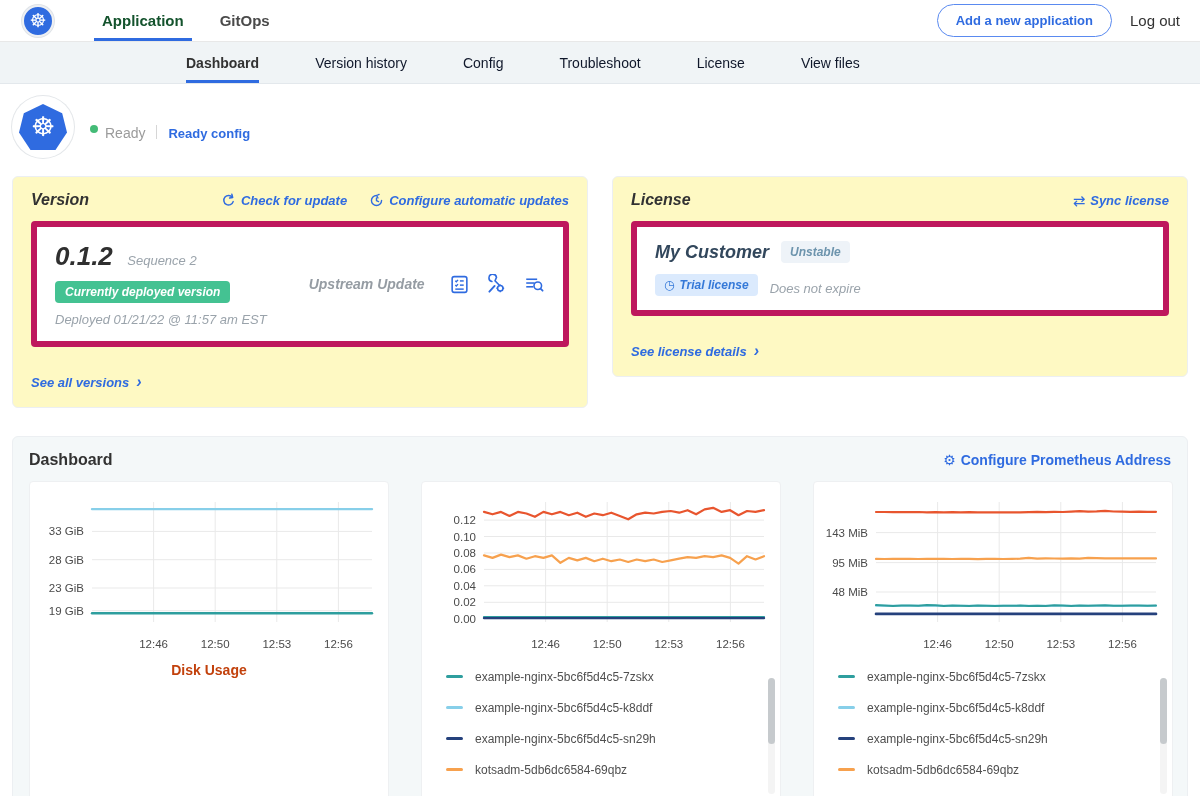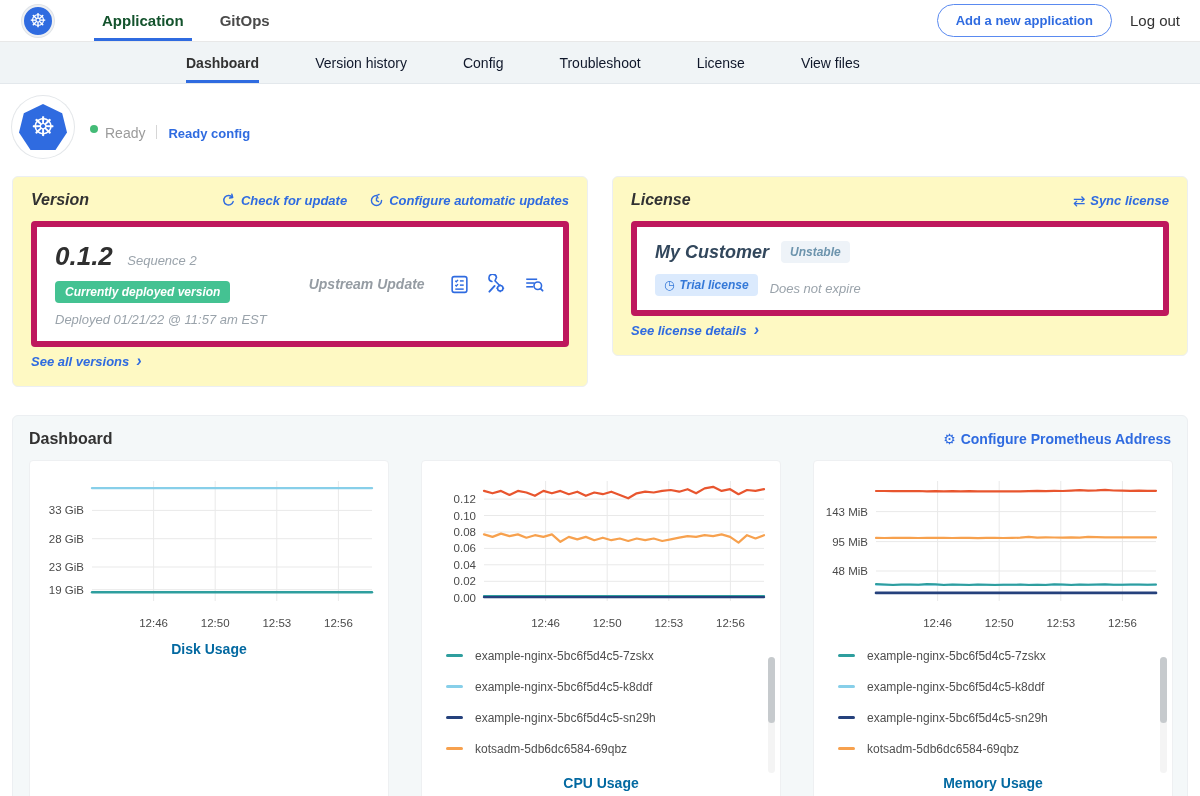--- a/index.html
+++ b/index.html
@@ -43,42 +43,42 @@
   .panel-title { font-size:16px; font-weight:700; color:#323232; }
   .panel-links { margin-left:auto; display:flex; gap:22px; align-items:center; }
   .inner-card { background:#fff; border:6px solid #be185d; border-radius:4px; margin-top:12px; padding:14px 18px; display:flex; align-items:center; }
   .ver-num { font-size:26px; font-weight:700; color:#2f2f2f; }
   .seq { font-size:13px; color:#9aa3ab; margin-left:10px; }
   .badge-green { display:inline-block; margin-top:9px; background:#44c292; color:#fff; font-size:12px; font-weight:700; padding:4px 10px; border-radius:4px; }
   .deployed-at { margin-top:9px; font-size:13px; color:#9aa3ab; }
   .upstream { flex:1; text-align:left; padding-left:42px; font-size:14px; font-weight:600; color:#959ca3; }
   .ver-actions { display:flex; gap:16px; align-items:center; color:#2f6be0; }
   .ver-actions svg { display:block; cursor:pointer; }
-  .see-link { margin-top:6px; display:inline-flex; }
+  .see-link { margin-top:27px; display:inline-flex; }
   .chev { font-size:16px; font-weight:700; line-height:1; margin-left:2px; }
 
   .cust-row { display:flex; align-items:center; gap:12px; }
   .cust-name { font-size:18px; font-weight:700; color:#32475c; }
   .badge-unstable { background:#eef3f8; color:#6d94ad; font-size:12px; font-weight:600; padding:4px 9px; border-radius:4px; }
   .lic-row { display:flex; align-items:center; gap:12px; margin-top:11px; }
   .badge-trial { background:#dbeafd; color:#3579d8; font-size:12px; font-weight:700; padding:4px 9px; border-radius:4px; display:inline-flex; align-items:center; gap:5px; }
   .no-expire { font-size:13px; color:#9aa3ab;margin-top:6px; }
   .license-inner { display:block; }
 
   
   .monitoring { margin:28px 12px 0 12px; background:#f4f8f9; border:1px solid #eceff2; border-radius:6px; padding:14px 16px 16px 16px; height:402px; }
   .mon-head { display:flex; align-items:center; margin-bottom:12px; }
   .charts-row { display:flex; gap:32px; }
   .chart-card { width:360px; background:#fff; border:1px solid #eef0f2; border-radius:4px; padding:12px 10px 14px 10px; display:flex; flex-direction:column; position:relative; height:346px; }
   .chart-svg { width:340px; height:166px; }
   .legend { margin:10px 0 0 14px; flex:1; }
   .legend-item { display:flex; align-items:center; gap:12px; margin-bottom:17px; }
   .swatch { width:17px; height:3px; border-radius:2px; flex:none; }
   .legend-label { font-size:12px; color:#4f4f4f; }
-  .chart-title { text-align:center; font-size:14px; font-weight:700; color:#0369a1; margin-top:2px; }
+  .chart-title { text-align:center; font-size:14px; font-weight:700; color:#c2410c; margin-top:2px; }
   .scrollbar { position:absolute; right:5px; top:196px; width:7px; height:116px; background:#f4f4f4; border-radius:4px; }
   .scroll-thumb { width:7px; height:66px; background:#c6cacd; border-radius:4px; }
 
   .icon-blue { color:#2f6be0; }
   .gear-glyph { font-size:14px; line-height:1; }
   .sync-glyph { font-size:15px; line-height:1; font-weight:400; }
   .stopwatch-glyph { font-size:12px; line-height:1; }
 </style>
 </head>
 <body>

